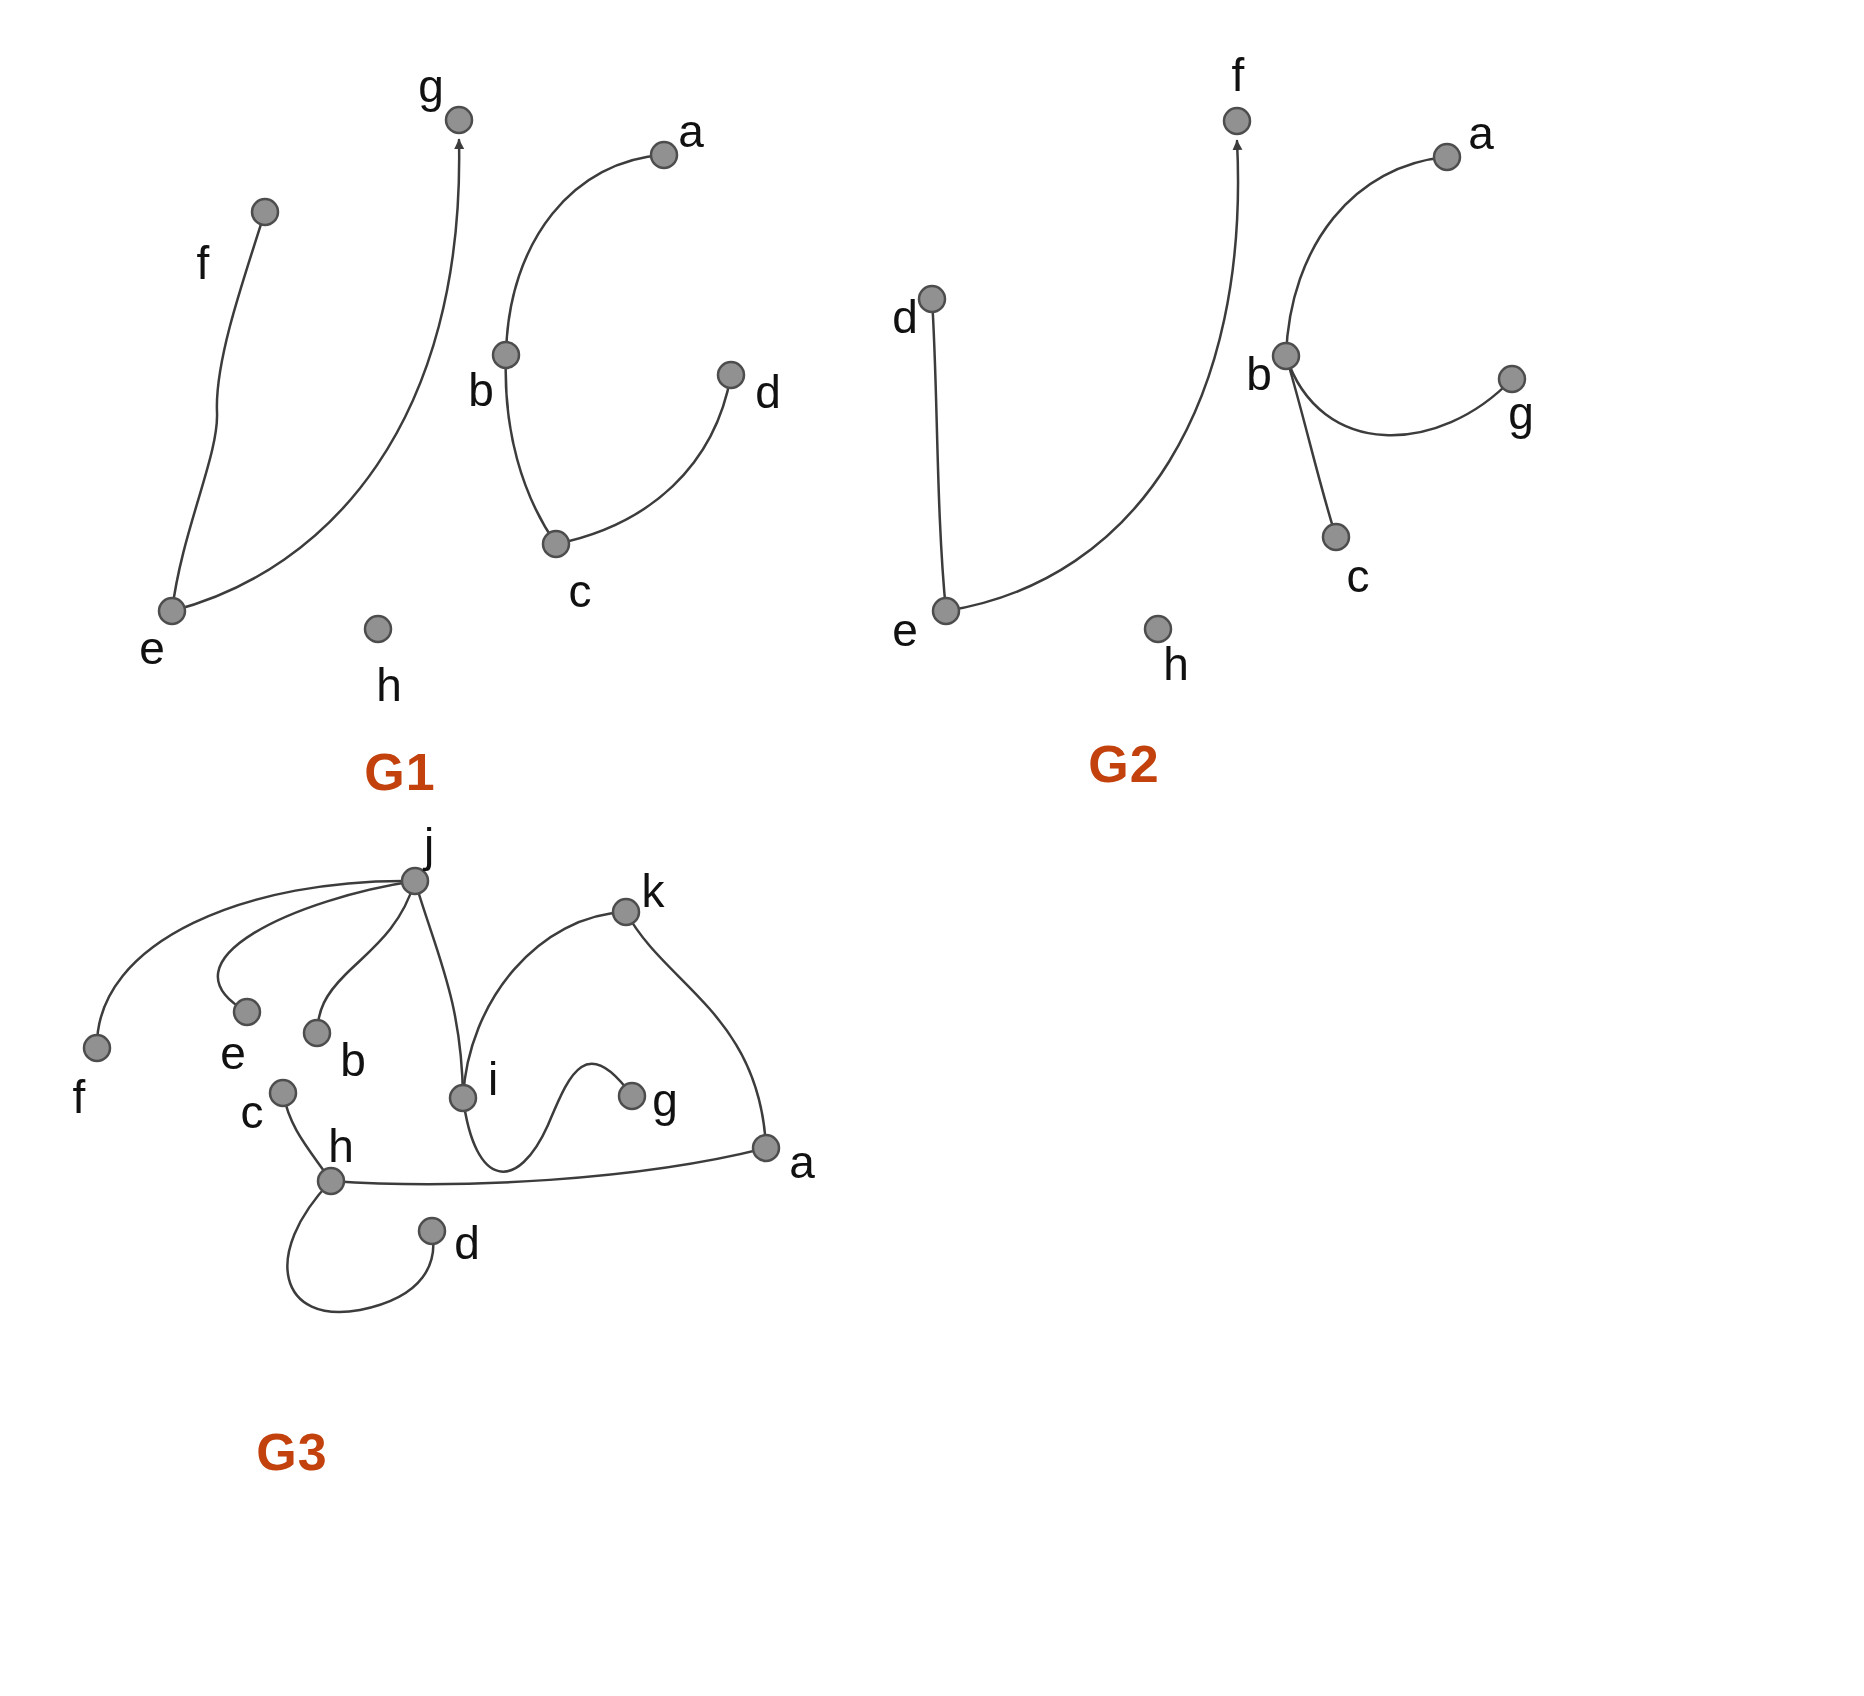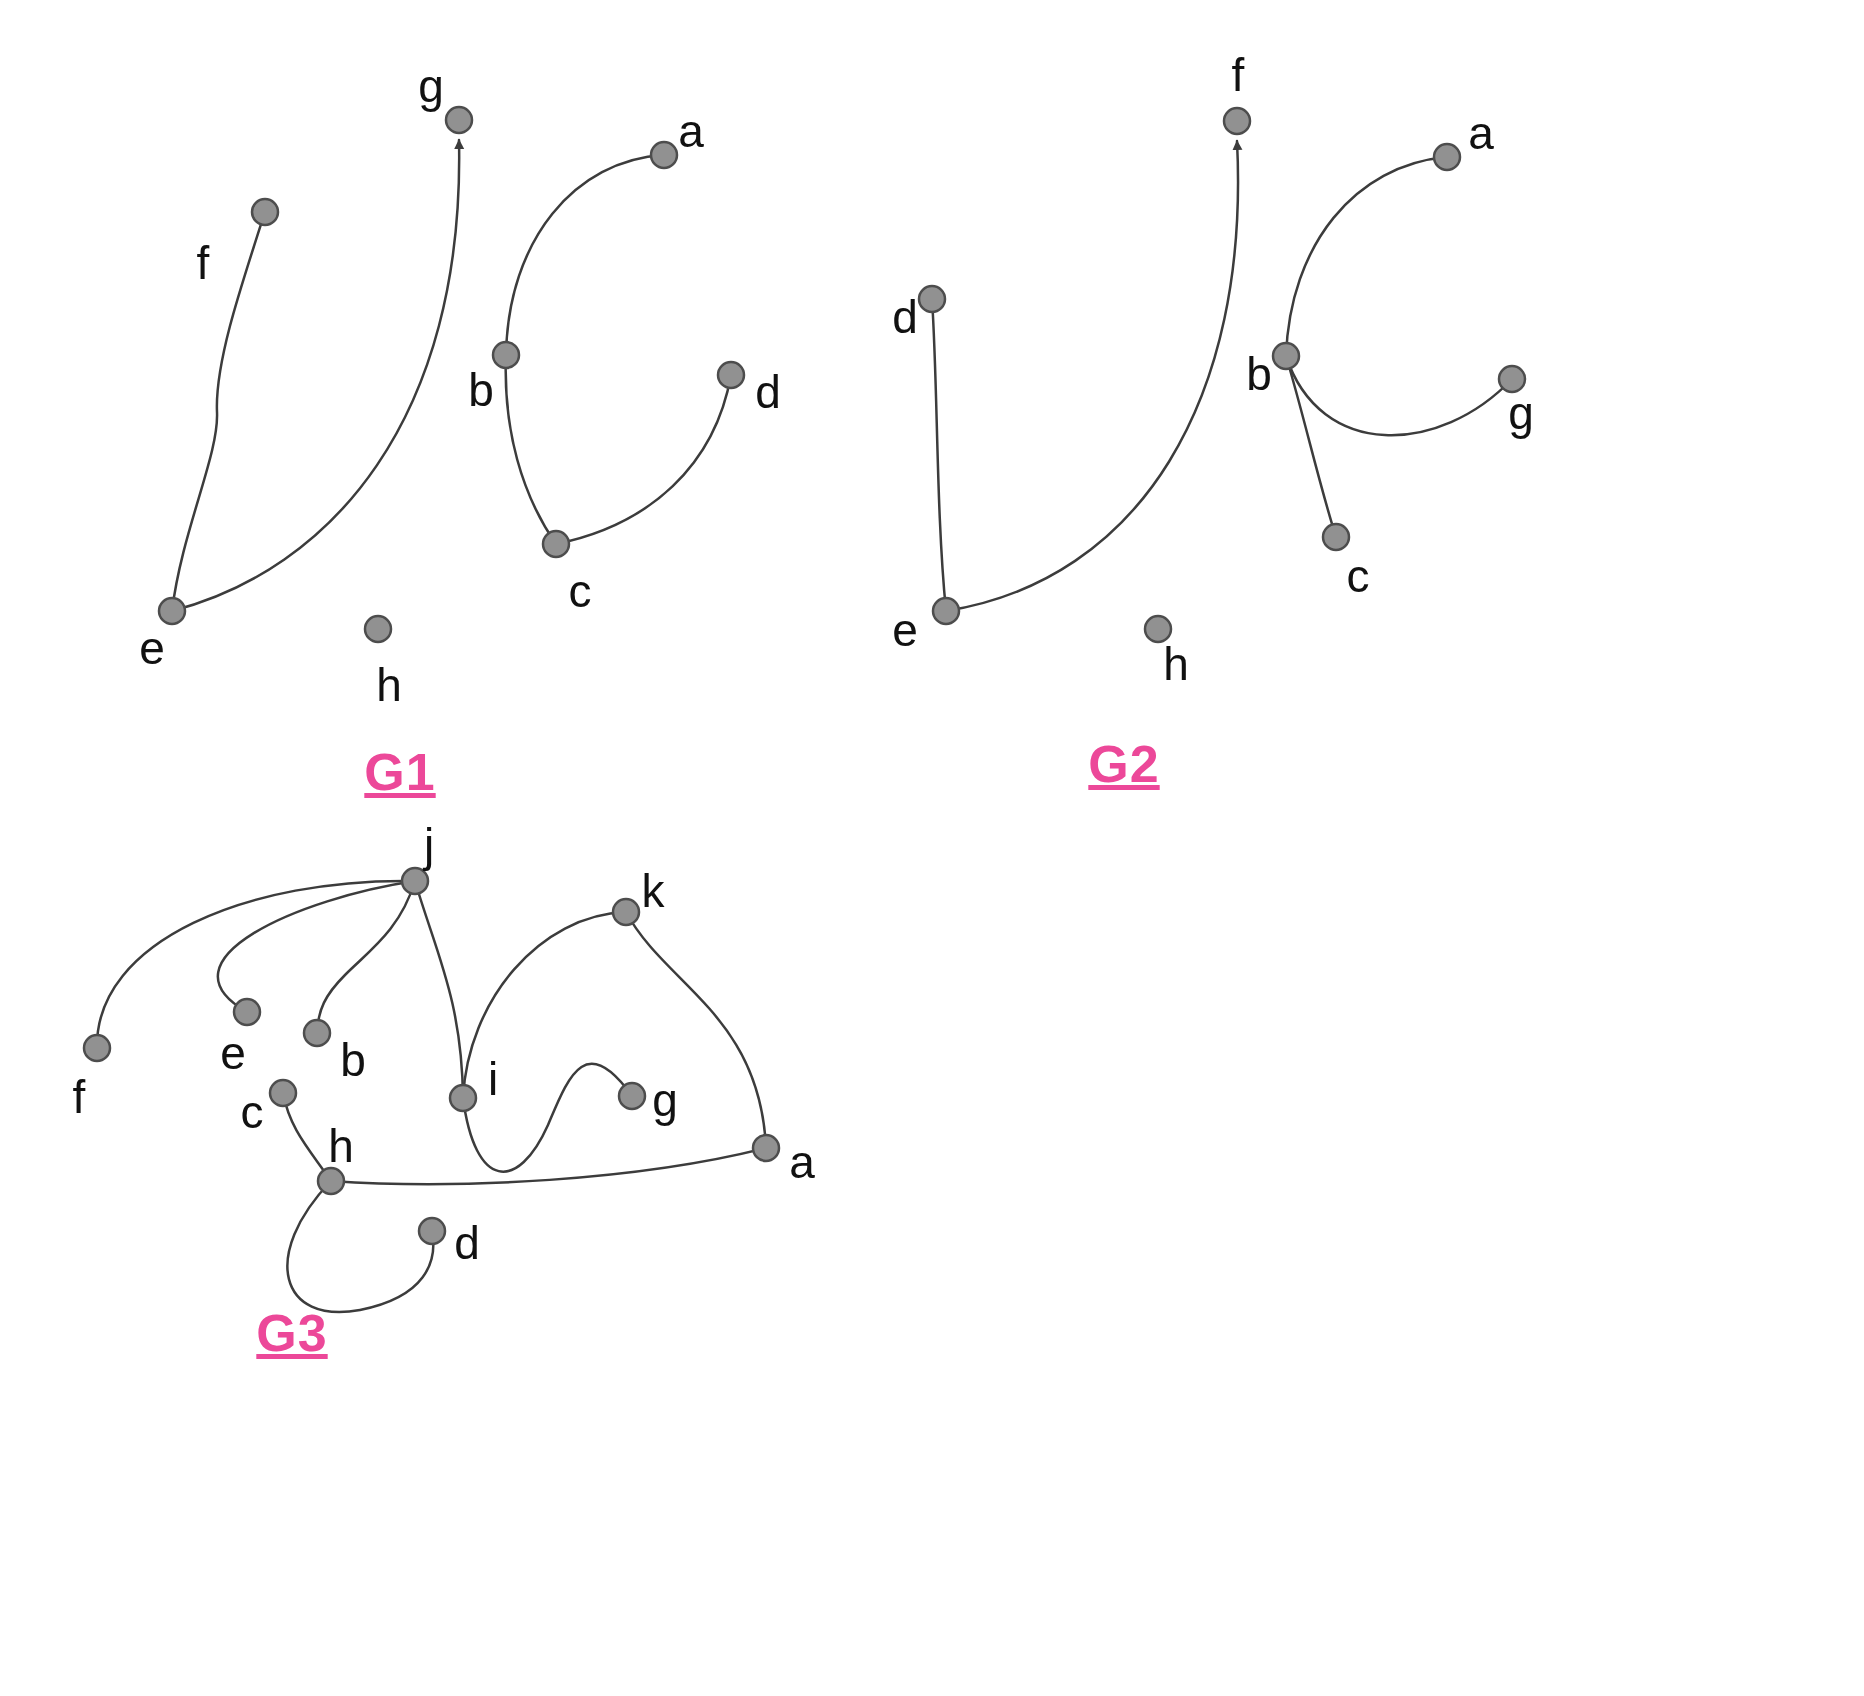--- a/index.html
+++ b/index.html
@@ -14,23 +14,22 @@
     height: 1696px;
     background: #ffffff;
     overflow: hidden;
   }
   svg { position: absolute; left: 0; top: 0; }
   .gtitle {
     position: absolute;
     transform: translate(-50%, -50%);
     font-weight: bold;
     font-size: 52px;
-    color: #ec4899;
+    color: #c2410c;
     letter-spacing: 1px;
-    text-decoration: underline;
   }
   .node-label {
     font-family: "Liberation Sans", sans-serif;
     font-size: 46px;
     fill: #111111;
   }
 </style>
 </head>
 <body>
 
@@ -118,14 +117,14 @@
         <text x="802" y="1162" class="node-label" text-anchor="middle" dominant-baseline="central" fill="#111111">a</text>
         <circle cx="331" cy="1181" r="13" fill="#919191" stroke="#4d4d4d" stroke-width="2.5"></circle>
         <text x="341" y="1146" class="node-label" text-anchor="middle" dominant-baseline="central" fill="#111111">h</text>
         <circle cx="432" cy="1231" r="13" fill="#919191" stroke="#4d4d4d" stroke-width="2.5"></circle>
         <text x="467" y="1243" class="node-label" text-anchor="middle" dominant-baseline="central" fill="#111111">d</text>
       </g>
     </svg>
 
   <div class="gtitle" style="left:400px; top:772px">G1</div>
   <div class="gtitle" style="left:1124px; top:764px">G2</div>
-  <div class="gtitle" style="left:292px; top:1333px">G3</div>
+  <div class="gtitle" style="left:292px; top:1452px">G3</div>
 </div>
 
 </body></html>

